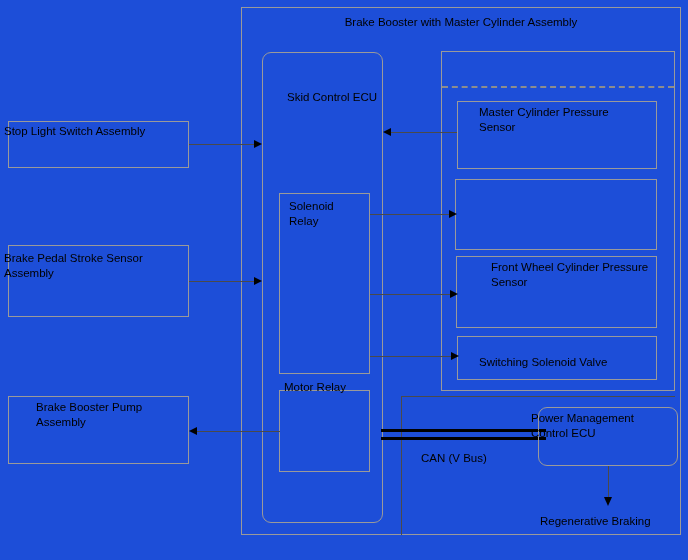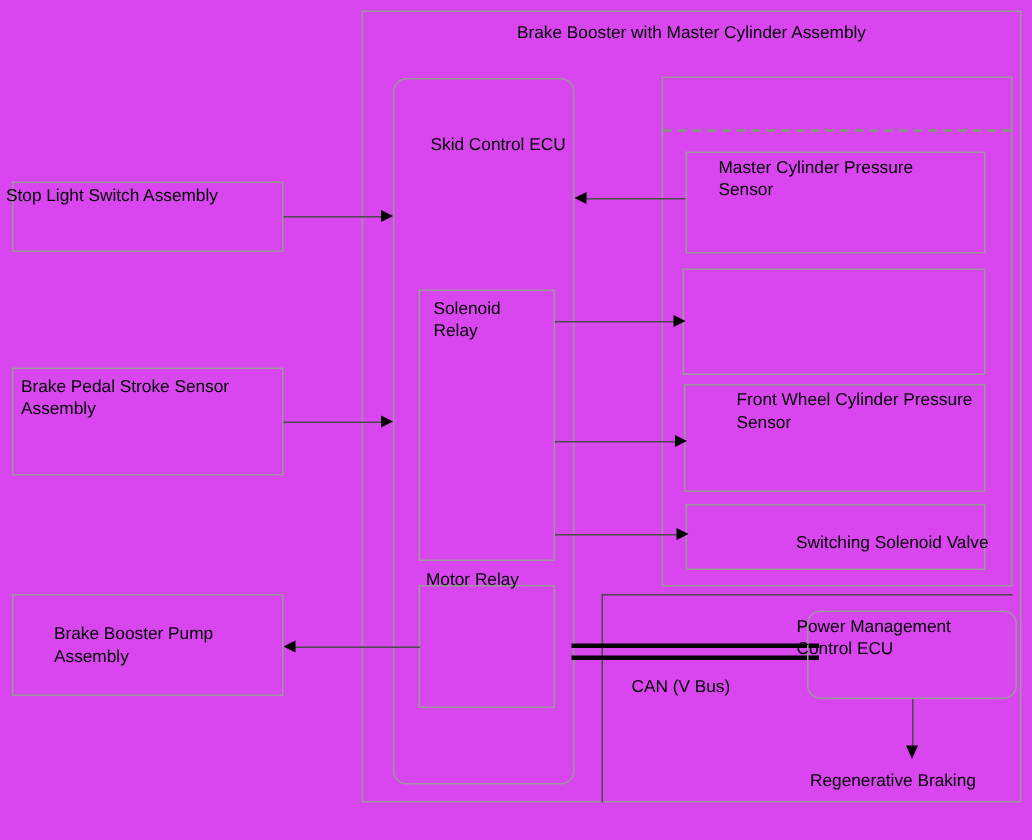--- a/index.html
+++ b/index.html
@@ -4,21 +4,21 @@
 <style>
   html, body {
     margin: 0;
     padding: 0;
     background: #ffffff;
   }
   #diagram {
     position: relative;
     width: 688px;
     height: 560px;
-    background: #d946ef;
+    background: #1d4ed8;
     font-family: "Liberation Sans", sans-serif;
     font-size: 11.5px;
     color: #000000;
     overflow: hidden;
   }
   .box {
     position: absolute;
     box-sizing: border-box;
     border: 1px solid #9a9a9a;
     background: transparent;
@@ -107,31 +107,31 @@
   <div class="box-label" style="left:479px; top:105px; width:180px;">Master Cylinder Pressure
 Sensor</div>
 
   <div class="box" style="left:455px; top:179px; width:202px; height:71px;"></div>
 
   <div class="box" style="left:456px; top:256px; width:201px; height:72px;"></div>
   <div class="box-label" style="left:463px; top:260px; width:195px;margin-left:28px;">Front Wheel Cylinder Pressure
 Sensor</div>
 
   <div class="box" style="left:457px; top:336px; width:200px; height:44px;"></div>
-  <div class="box-label" style="left:479px; top:355px; width:180px;text-align:right;">Switching Solenoid Valve</div>
+  <div class="box-label" style="left:479px; top:355px; width:180px;">Switching Solenoid Valve</div>
 
   <div class="box" style="left:8px; top:121px; width:181px; height:47px;"></div>
   <div class="box-label" style="left:4px; top:124px; width:175px;">Stop Light Switch Assembly</div>
 
   <div class="box" style="left:8px; top:245px; width:181px; height:72px;"></div>
-  <div class="box-label" style="left:14px; top:251px; width:175px;">Brake Pedal Stroke Sensor
+  <div class="box-label" style="left:4px; top:251px; width:175px;">Brake Pedal Stroke Sensor
 Assembly</div>
 
   <div class="box" style="left:8px; top:396px; width:181px; height:68px;"></div>
-  <div class="box-label" style="left:36px; top:400px; width:150px;margin-top:16px;">Brake Booster Pump
+  <div class="box-label" style="left:36px; top:400px; width:150px;">Brake Booster Pump
 Assembly</div>
 
   <div class="line-h" style="left:189px; top:144px; width:71px;"></div>
   <div class="arrow arrow-right" style="left:254px; top:140px;"></div>
 
   <div class="line-h" style="left:189px; top:281px; width:71px;"></div>
   <div class="arrow arrow-right" style="left:254px; top:277px;"></div>
 
   <div class="line-h" style="left:196px; top:431px; width:84px;"></div>
   <div class="arrow arrow-left" style="left:189px; top:427px;"></div>

